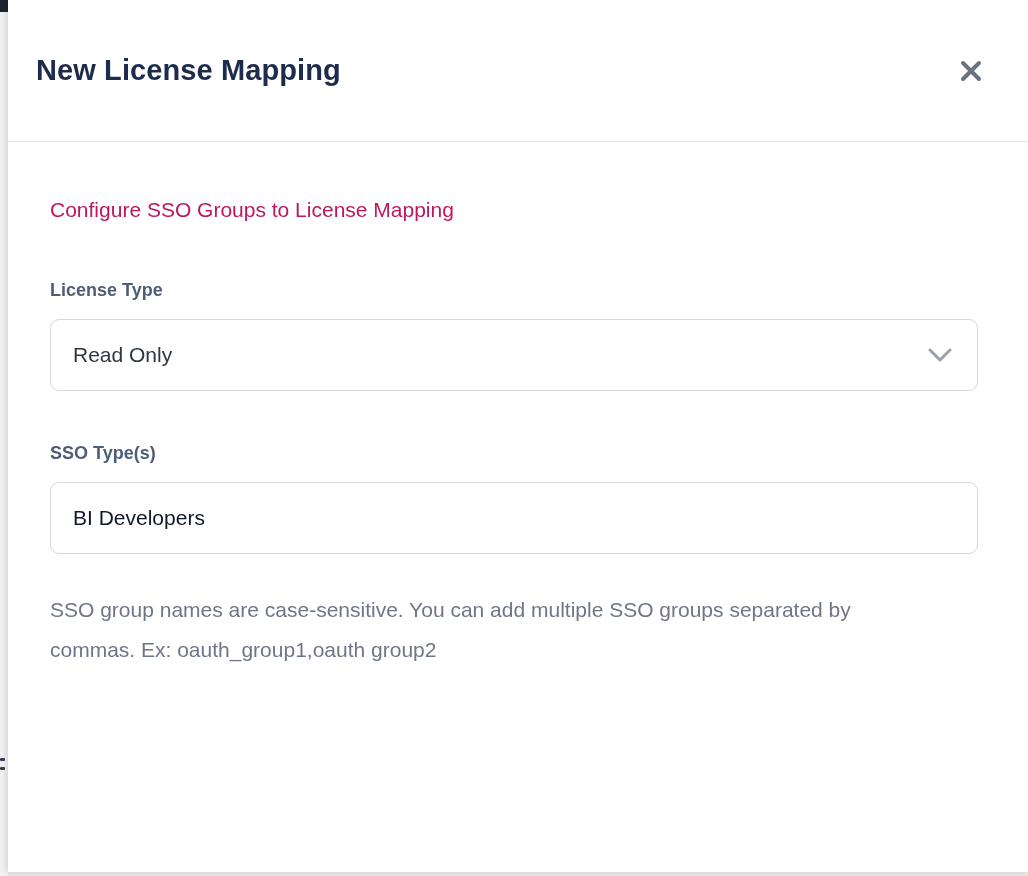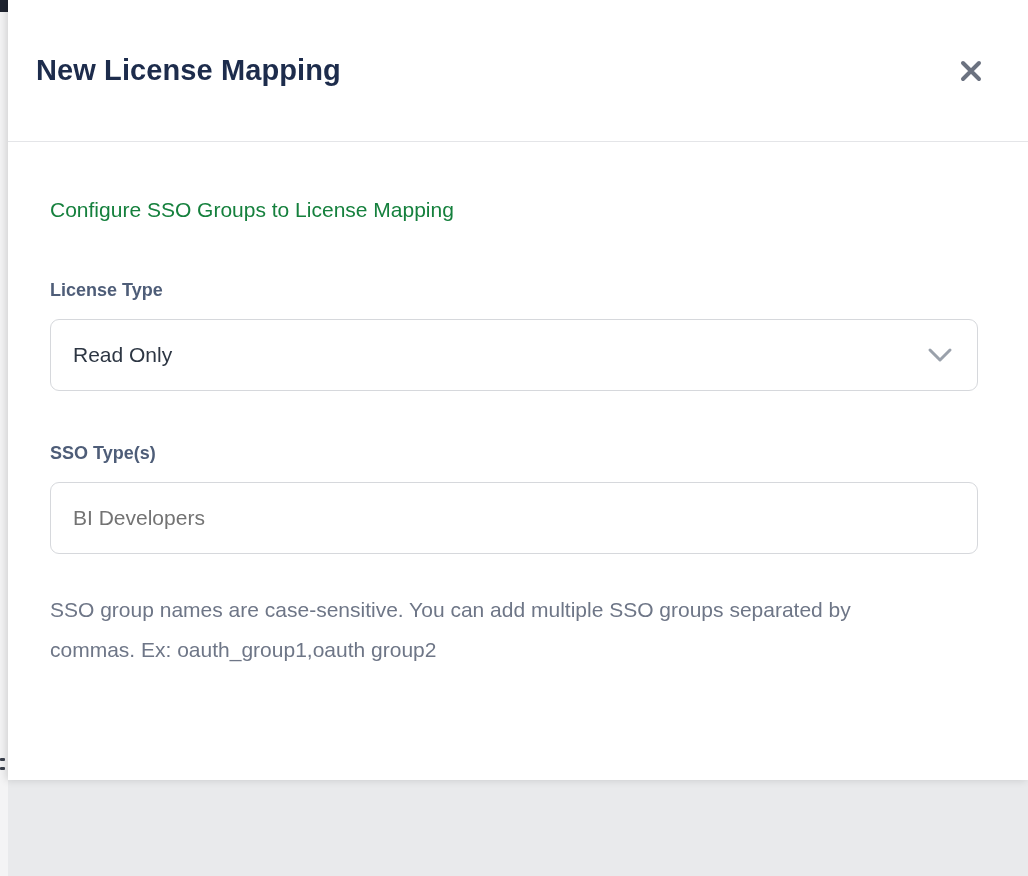--- a/index.html
+++ b/index.html
@@ -31,21 +31,21 @@
     display: block;
     width: 5px; height: 3px;
     background: #3a404c;
     margin-bottom: 6px;
     border-radius: 1px;
   }
   .modal {
     position: absolute;
     left: 8px; top: 0;
     width: 1020px;
-    height: 780px;
+    height: 872px;
     background: #ffffff;
     box-shadow: -2px 0 8px rgba(0,0,0,0.15);
     display: flex;
     flex-direction: column;
   }
   .modal-header {
     position: relative;
     height: 142px;
     border-bottom: 1px solid #e4e5e8;
     display: flex;
@@ -75,21 +75,21 @@
   }
   .close-button svg {
     display: block;
   }
   .modal-body {
     padding: 56px 42px 0 42px;
     flex: 1 1 auto;
   }
   .subtitle {
     font-size: 21px;
-    color: #15803d;
+    color: #be185d;
     margin-bottom: 58px;
   }
   .field-label {
     font-size: 18px;
     font-weight: 700;
     color: #4e5d78;
     margin-bottom: 18px;
   }
   .select-control {
     position: relative;
@@ -116,21 +116,21 @@
     display: flex;
   }
   .text-input {
     width: 928px;
     height: 72px;
     border: 1px solid #d6d8dc;
     border-radius: 9px;
     background: #ffffff;
     padding: 0 22px;
     font-size: 21px;
-    color: #737373;
+    color: #0f172a;
     font-family: "Liberation Sans", "DejaVu Sans", sans-serif;
     outline: none;
     display: block;
   }
   .help-text {
     margin-top: 36px;
     max-width: 850px;
     font-size: 21px;
     line-height: 1.9;
     color: #6e7687;

